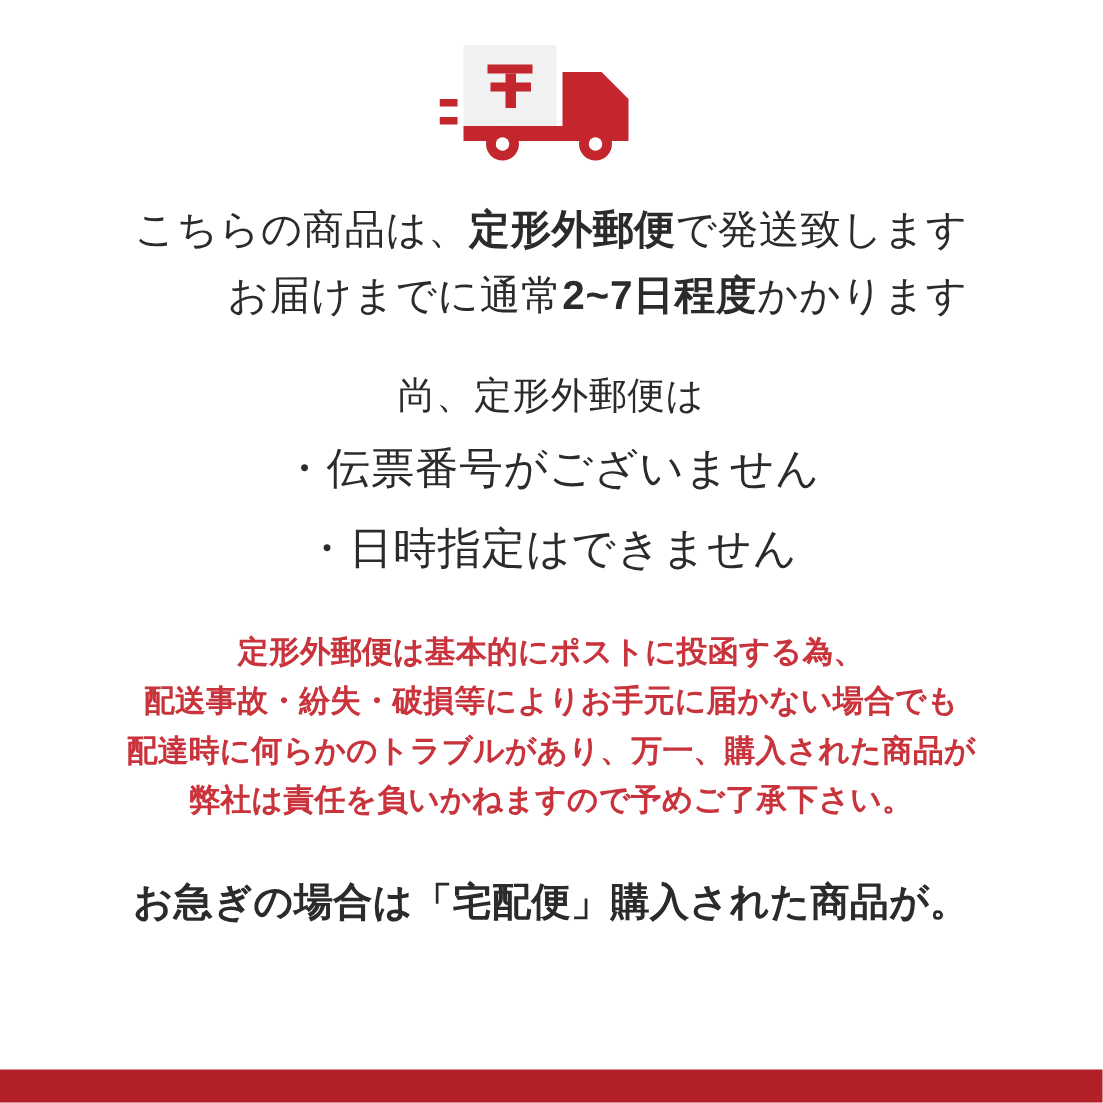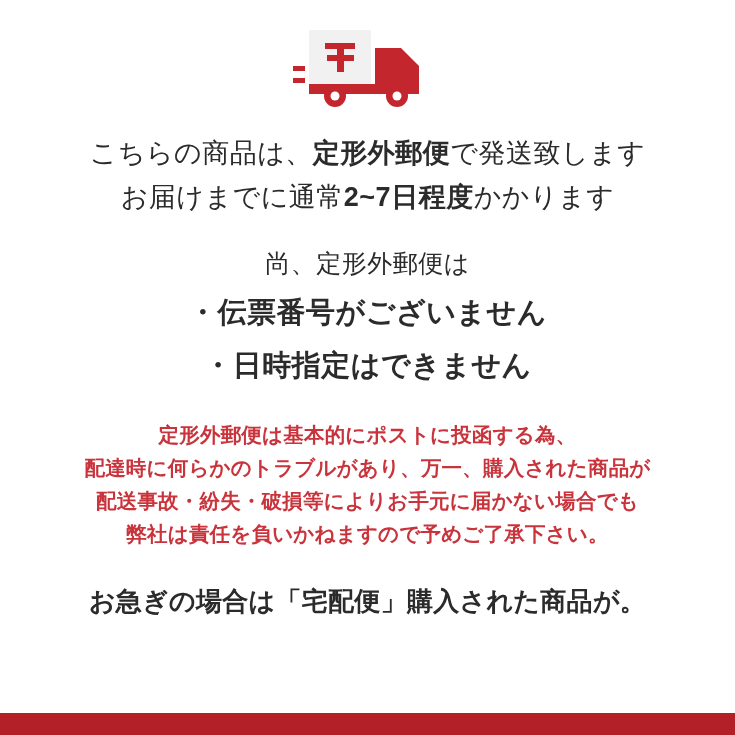--- a/index.html
+++ b/index.html
@@ -31,21 +31,21 @@
     align-items: center;
     justify-content: center;
   }
   .truck-wrap svg {
     display: block;
   }
 
   
   .headline {
     margin-top: 22px;
-    text-align: center;
+    text-align: right;
     color: #2b2b2b;
     line-height: 1.42;
   }
   .headline .line {
     white-space: nowrap;
     font-size: 27px;
     letter-spacing: 0.5px;
   }
   .headline .line.l2 {
     margin-top: 6px;
@@ -60,21 +60,21 @@
     text-align: center;
     color: #2b2b2b;
   }
   .mid .sub {
     font-size: 25px;
     letter-spacing: 0.5px;
     font-family: Liberation Serif, serif;
   }
   .mid .bullet {
     font-size: 29px;
-    font-weight: bold;
+    font-weight: normal;
     margin-top: 13px;
     letter-spacing: 0.5px;
     text-align: center;
   }
 
   
   .disclaimer {
     margin-top: 32px;
     text-align: center;
     color: #c9343c;
@@ -142,21 +142,21 @@
   </div>
 
   <div class="mid">
     <div class="sub">尚、定形外郵便は</div>
     <div class="bullet">・伝票番号がございません</div>
     <div class="bullet">・日時指定はできません</div>
   </div>
 
   <div class="disclaimer">
     <div class="dline">定形外郵便は基本的にポストに投函する為、</div>
+    <div class="dline">配送事故・紛失・破損等によりお手元に届かない場合でも</div>
     <div class="dline">配達時に何らかのトラブルがあり、万一、購入された商品が</div>
-    <div class="dline">配送事故・紛失・破損等によりお手元に届かない場合でも</div>
     <div class="dline">弊社は責任を負いかねますので予めご了承下さい。</div>
   </div>
 
   <div class="footer"><span>お急ぎの場合は</span><span>「宅配便」</span><span>購入された商品が。</span></div>
 
   <div class="bottom-rule"></div>
 </div>
 
 </body></html>

